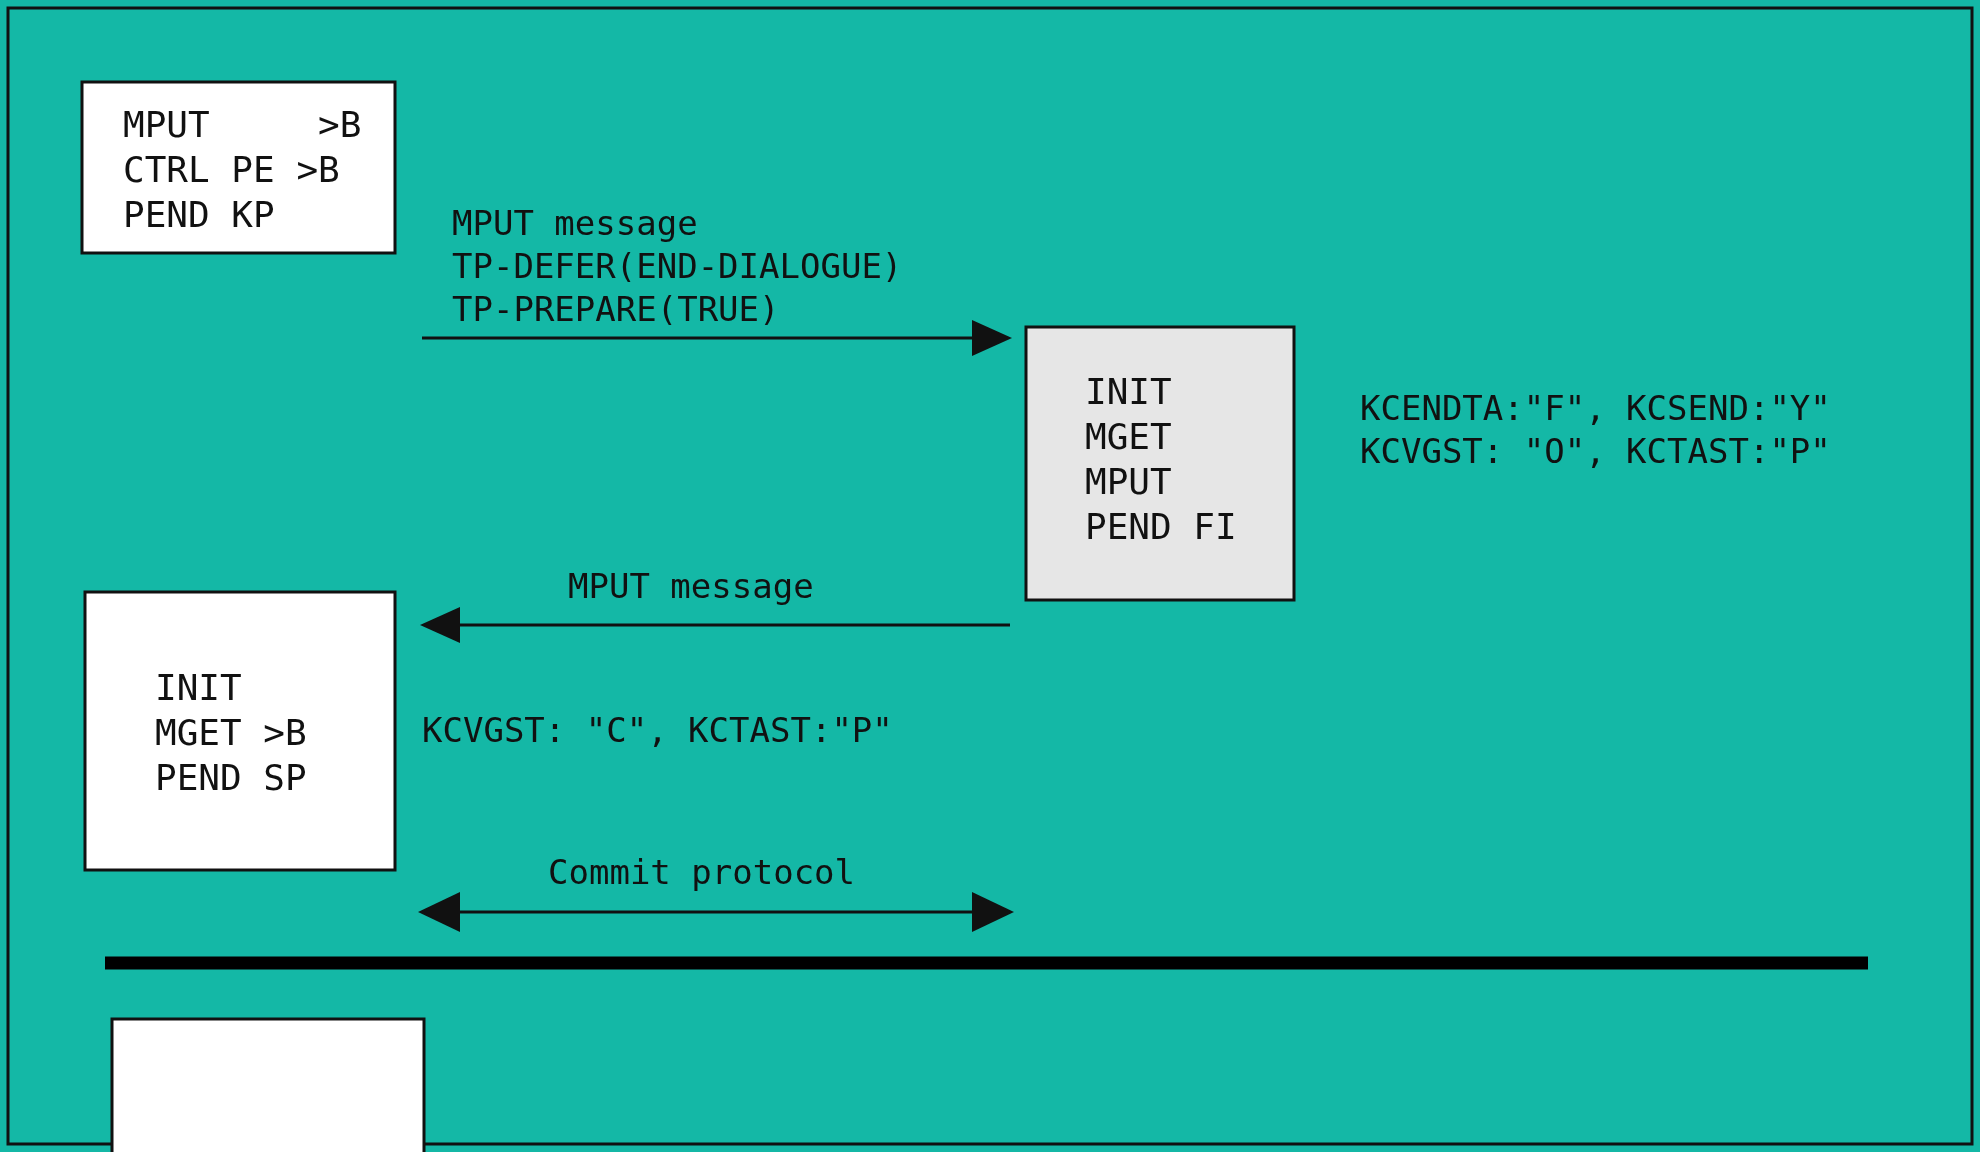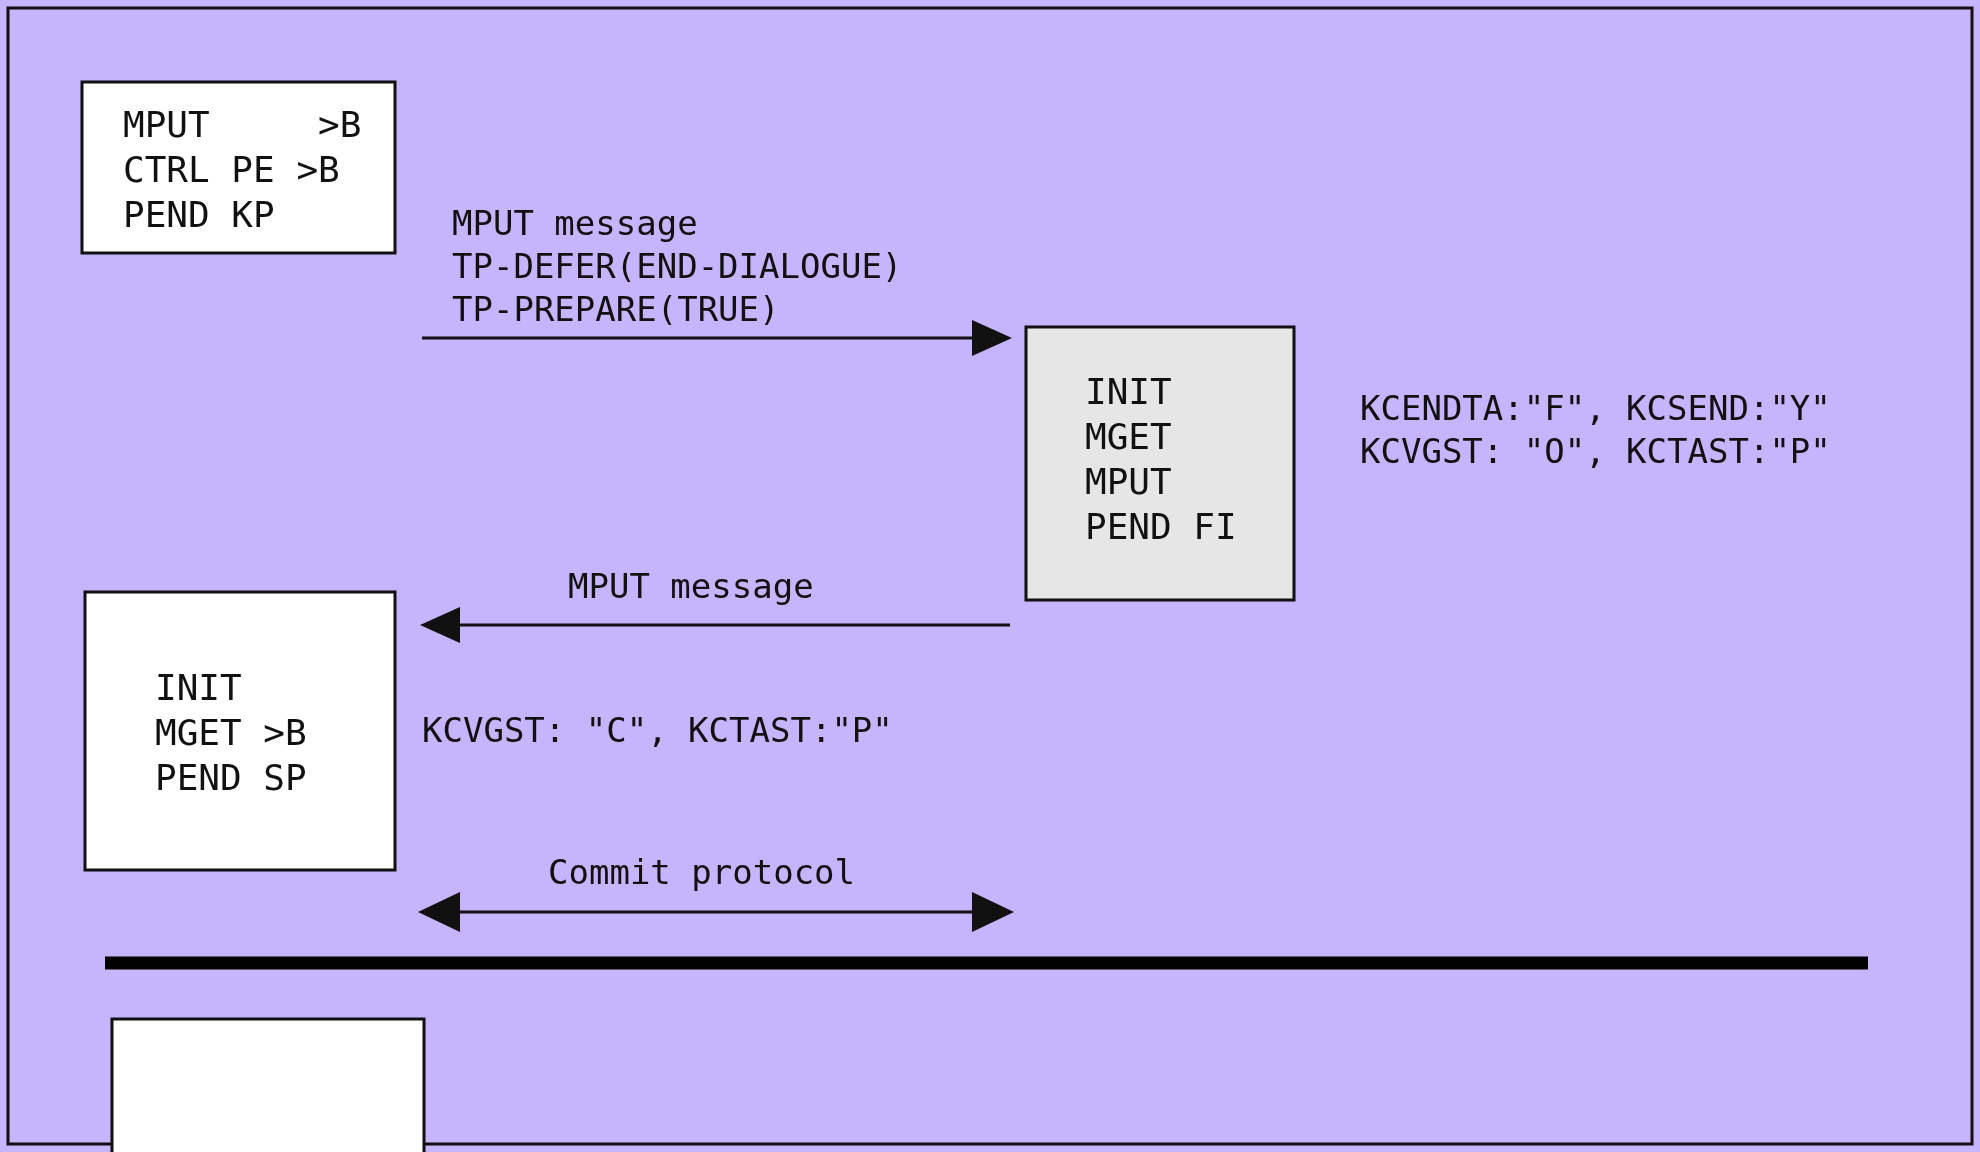--- a/index.html
+++ b/index.html
@@ -1,21 +1,21 @@
 <!DOCTYPE html>
 <html><head>
 <meta charset="utf-8">
 <style>
   html,body{margin:0;padding:0;background:#ffffff;}
   body{
     width:1980px;height:1152px;
     font-family:"DejaVu Sans Mono", monospace;
     overflow:hidden;
   }
-  #diagram-root{position:relative;width:1980px;height:1152px;background:#c4b5fd;}
+  #diagram-root{position:relative;width:1980px;height:1152px;background:#14b8a6;}
   svg.diagram{position:absolute;top:0;left:0;width:1980px;height:1152px;display:block;}
   text{font-family:"DejaVu Sans Mono", monospace;fill:#111111;white-space:pre;}
   .code-text{font-size:36px;letter-spacing:0px;}
   .label-text{font-size:34px;}
   .attr-text{font-size:34px;}
   .box-stroke{fill:#ffffff;stroke:#111111;stroke-width:3;}
   .box-stroke-gray{fill:#e6e6e6;stroke:#111111;stroke-width:3;}
   .page-border{fill:none;stroke:#111111;stroke-width:3;}
   .arrow-line{stroke:#111111;stroke-width:3;fill:none;}
   .thick-rule{stroke:#000000;stroke-width:13;}

